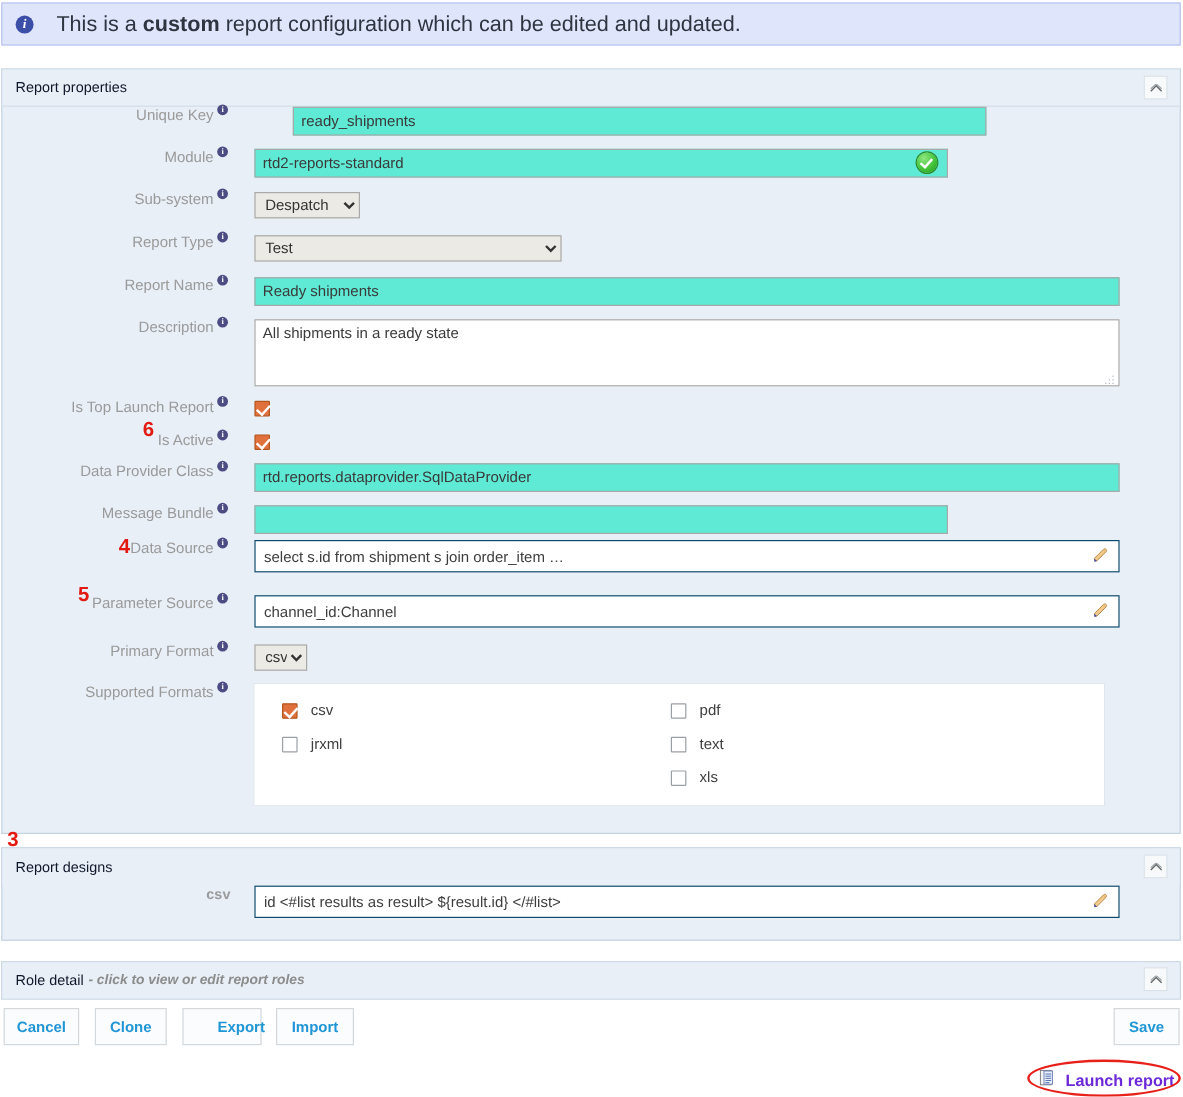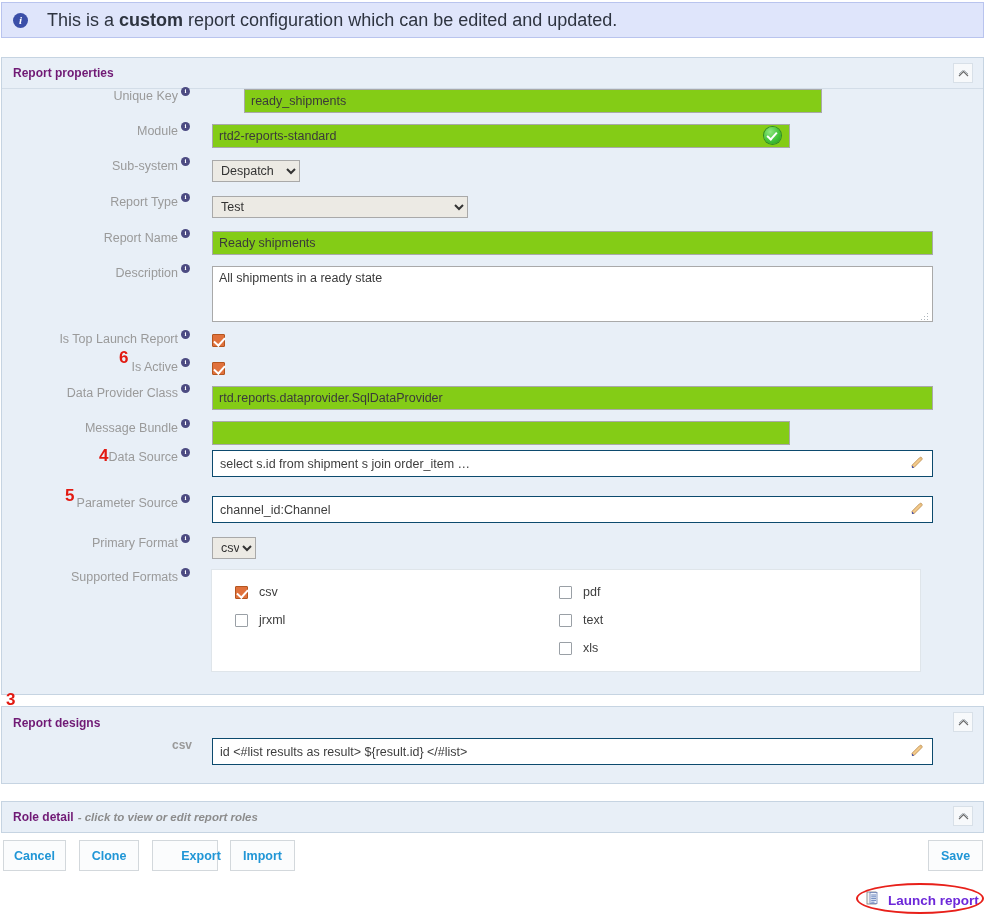--- a/index.html
+++ b/index.html
@@ -49,21 +49,21 @@
   #panel-roles      { top: 801px; height: 32px; background:#e8eff7; }
 
   .panel-header {
     position: relative;
     height: 31px;
     border-bottom: 1px solid #d3dde8;
     display: flex; align-items: center;
     padding-left: 11px;
     background: #e8eff7;
   }
-  .panel-title { font-weight: bold; font-size: 12px; color: #701a75; }
+  .panel-title { font-weight: normal; font-size: 12px; color: #0f172a; }
   .panel-sub {
     font-style: italic; font-weight: bold; color: #8c8c8c;
     font-size: 11.5px; margin-left: 4px;
   }
   .collapse-btn {
     position: absolute; right: 10px; top: 5px;
     width: 20px; height: 20px;
     background: #f7f9fb;
     border: 1px solid #d8e0e8;
     display: flex; align-items: center; justify-content: center;
@@ -96,21 +96,21 @@
     font-family: "Liberation Serif", serif;
     font-weight: bold;
     margin-left: 3px; margin-top: -2px;
     flex: 0 0 auto;
     cursor: pointer;
   }
   .fieldwrap { margin-left: 20px; position: relative; }
 
   input.txt, .fakefield {
     height: 24px;
-    background: #84cc16;
+    background: #5eead4;
     border: 1px solid #a9a9a9;
     font-family: "Liberation Sans", sans-serif;
     font-size: 12.5px;
     color: #3a3a3a;
     padding: 0 6px;
     outline: none;
     line-height: 22px;
   }
   .w578 { width: 578px; }
   .w720 { width: 721px; }

